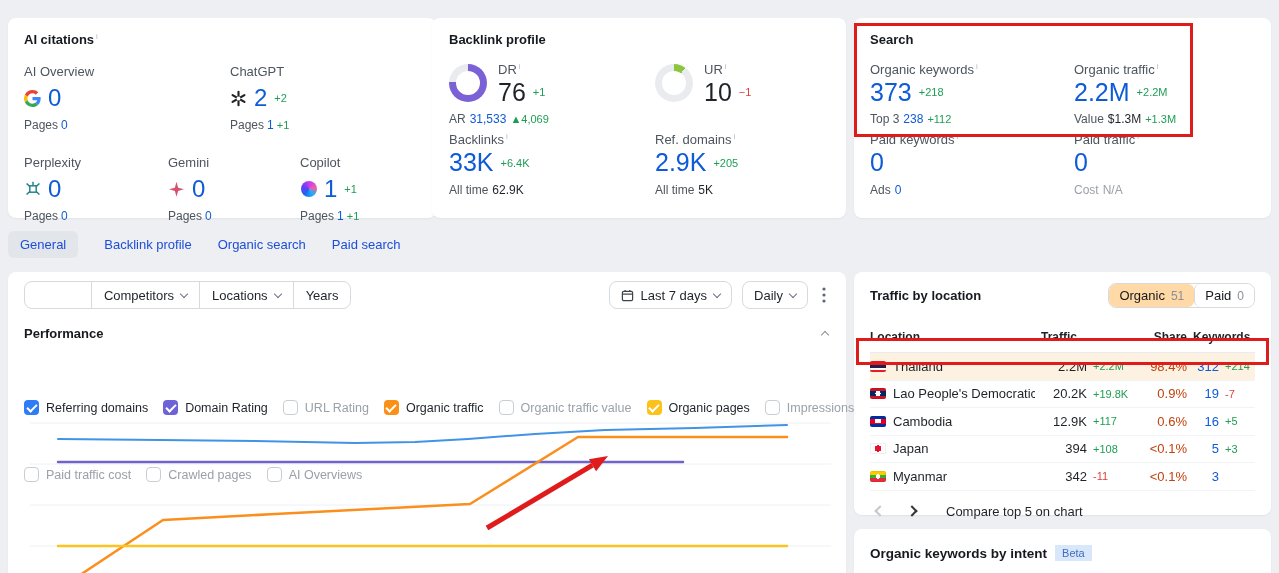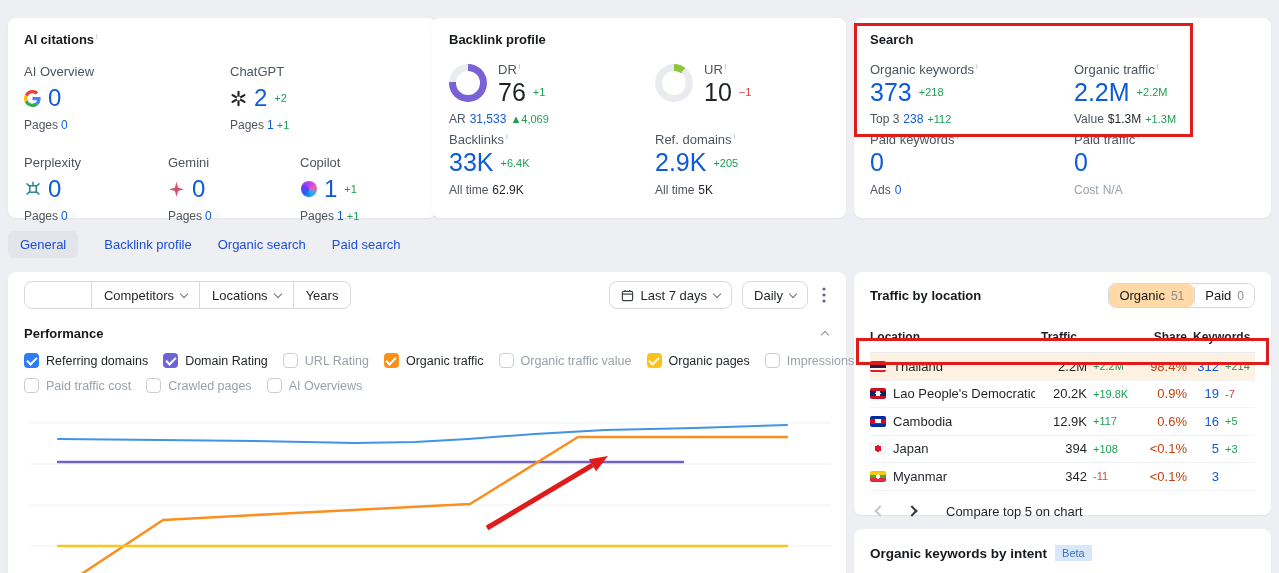--- a/index.html
+++ b/index.html
@@ -62,21 +62,21 @@
   .seg:first-child { border-left:none; }
   .seg.active { background:#ffd9a6;margin-top:34px; }
   .right-controls { display:flex; align-items:center; gap:10px; }
   .btn { display:flex; align-items:center; gap:7px; height:28px; padding:0 11px; border:1px solid #d6dade; border-radius:8px; background:#fff; font-size:13px; color:#1f2328; cursor:pointer; }
   .chev { width:6px; height:6px; border-right:1.5px solid #6b7280; border-bottom:1.5px solid #6b7280; transform:rotate(45deg); display:inline-block; margin-top:-3px; }
   .chev.up { transform:rotate(-135deg); margin-top:3px; }
   .kebab { padding:0 4px; cursor:pointer; display:flex; }
   .perf-head { display:flex; align-items:center; justify-content:space-between; padding:17px 18px 0 16px; }
   .perf-title { font-size:13px; font-weight:700; }
   .metric-rows { padding:12px 16px 0 16px; }
-  .metric-row { display:flex; align-items:flex-start; gap:15px; white-space:nowrap; height:25px; }
+  .metric-row { display:flex; align-items:center; gap:15px; white-space:nowrap; height:25px;margin-top:42px; }
   .metric { display:flex; align-items:center; gap:7px; font-size:12.5px; cursor:pointer; }
   .cb { width:15px; height:15px; border:1.5px solid #c9ced4; border-radius:4px; background:#fff; display:inline-flex; align-items:center; justify-content:center; flex:0 0 auto; }
   .cb.on { border-color:transparent; }
   .cb.on::after { content:""; width:4px; height:8px; border-right:2px solid #fff; border-bottom:2px solid #fff; transform:rotate(45deg); margin-bottom:2px; }
   .cb-label { color:#1f2328; }
   .cb-label.off { color:#9aa1a9; }
   #chart-svg { position:absolute; left:0; top:0; }
 
   
   .panel-traffic { position:absolute; left:854px; top:272px; width:417px; height:243px; background:#fff; border-radius:8px; box-shadow:0 1px 2px rgba(0,0,0,.05); padding:11px 16px 0 16px; }

